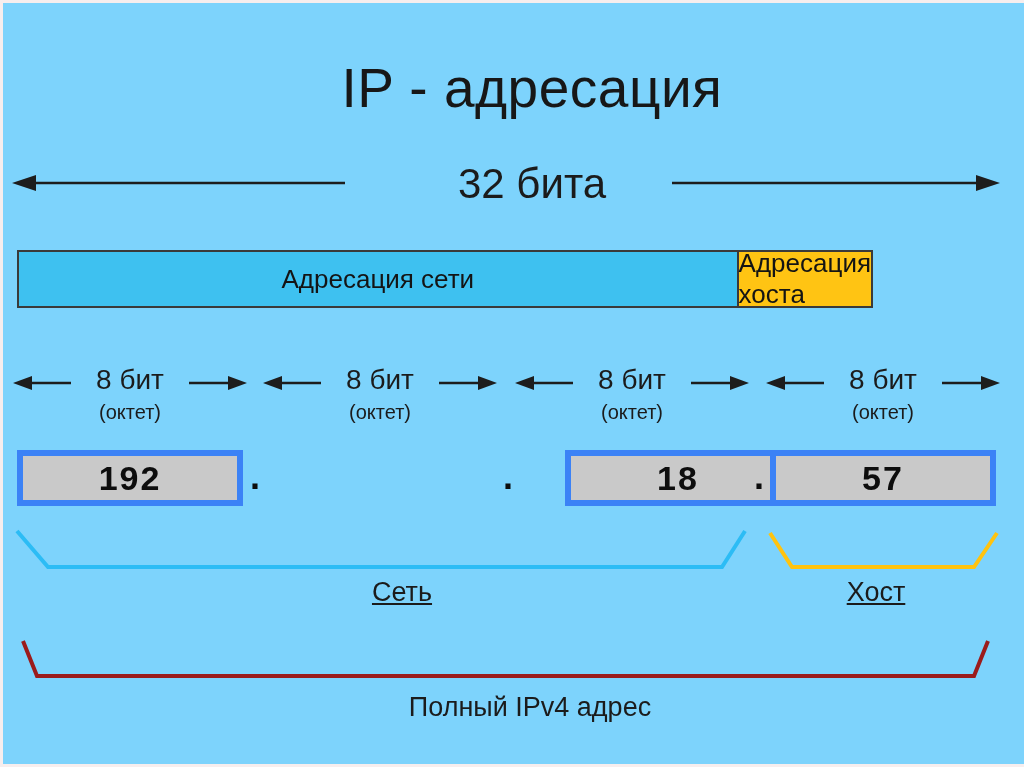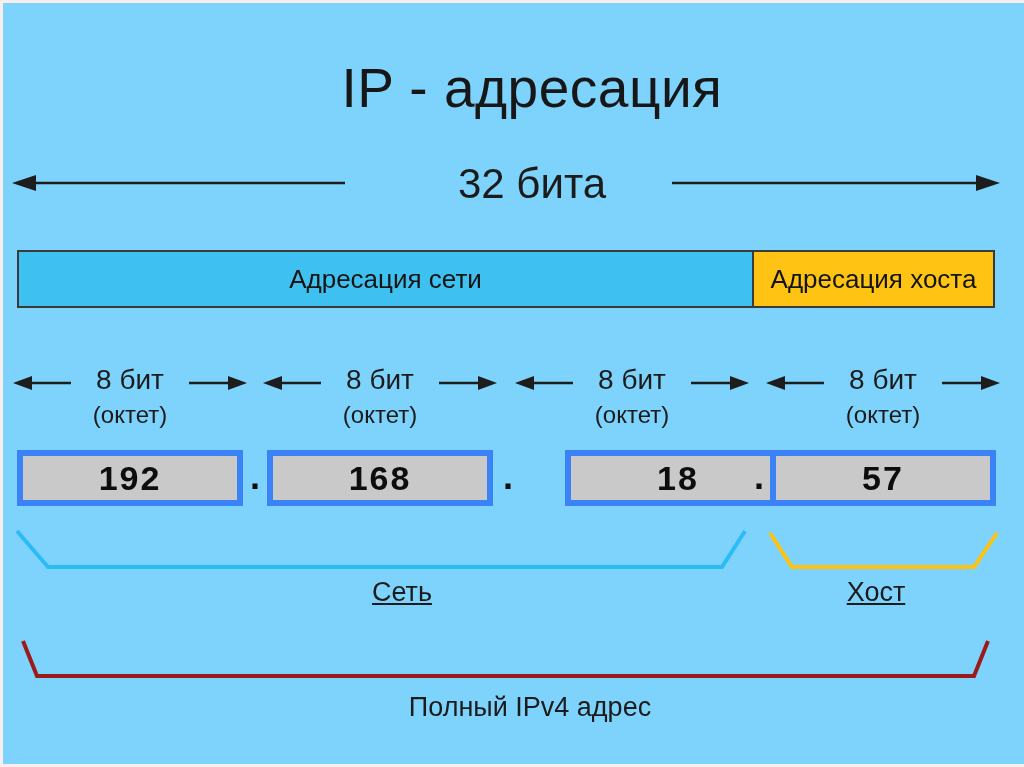--- a/index.html
+++ b/index.html
@@ -14,29 +14,29 @@
   #title{top:56px;font-size:55px;letter-spacing:.5px;color:#171717;}
   #bits-label{top:160px;font-size:42px;}
   #svg-layer{position:absolute;left:0;top:0;width:1024px;height:767px;}
   .arrow-line{stroke:#1d1d1d;stroke-width:2.7;}
   .arrow-head{fill:#1d1d1d;stroke:none;}
   .bracket{fill:none;stroke-width:4;}
   .bracket-network{stroke:#2CBCF5;}
   .bracket-host{stroke:#FFC30F;}
   .bracket-full{stroke:#9B1B1B;}
   #addr-bar{
-    left:17px;top:250px;width:978px;height:58px;border:2px solid #3a3a3a;
+    left:17px;top:250px;width:856px;height:58px;border:2px solid #3a3a3a;
     box-sizing:border-box;display:flex;
   }
   .bar-section{display:flex;align-items:center;justify-content:center;font-size:26px;color:#141414;}
   #bar-network{width:733px;background:#3EC1F0;}
   #bar-host{flex:1;background:#FFC413;border-left:2px solid #3a3a3a;}
   .octet-group{top:364px;width:226px;text-align:center;line-height:1.15;}
   .bit-label{font-size:28px;}
-  .octet-label{font-size:24px;margin-top:5px;}
+  .octet-label{font-size:20px;margin-top:5px;}
   .octet-box{
     top:450px;width:226px;height:56px;background:#C9C9C9;border:6px solid #3b82f6;
     box-sizing:border-box;display:flex;align-items:center;justify-content:center;
     font-size:34px;font-weight:bold;letter-spacing:2px;color:#0d0d0d;
   }
   .octet-dot{top:455px;width:18px;text-align:center;font-size:36px;font-weight:bold;line-height:44px;color:#0d0d0d;}
   .brace-label{top:577px;width:140px;text-align:center;font-size:27px;text-decoration:underline;}
   #full-label{top:692px;left:360px;width:340px;text-align:center;font-size:27px;}
 </style>
 </head>
@@ -117,21 +117,20 @@
     <div class="bit-label">8 бит</div>
     <div class="octet-label">(октет)</div>
   </div>
   <div class="abs octet-group" style="left:770px;">
     <div class="bit-label">8 бит</div>
     <div class="octet-label">(октет)</div>
   </div>
 
   <div class="abs octet-box" style="left:17px;">192</div>
   <div class="abs octet-dot" style="left:246px;">.</div>
-  <div class="abs octet-box" style="left:267px;">168</div>
   <div class="abs octet-dot" style="left:499px;">.</div>
   <div class="abs octet-box" style="left:519px;margin-left:46px;">18</div>
   <div class="abs octet-dot" style="left:750px;">.</div>
   <div class="abs octet-box" style="left:770px;">57</div>
 
   <div class="abs brace-label" style="left:332px;">Сеть</div>
   <div class="abs brace-label" style="left:806px;">Хост</div>
   <div id="full-label" class="abs">Полный IPv4 адрес</div>
 
 </div>

